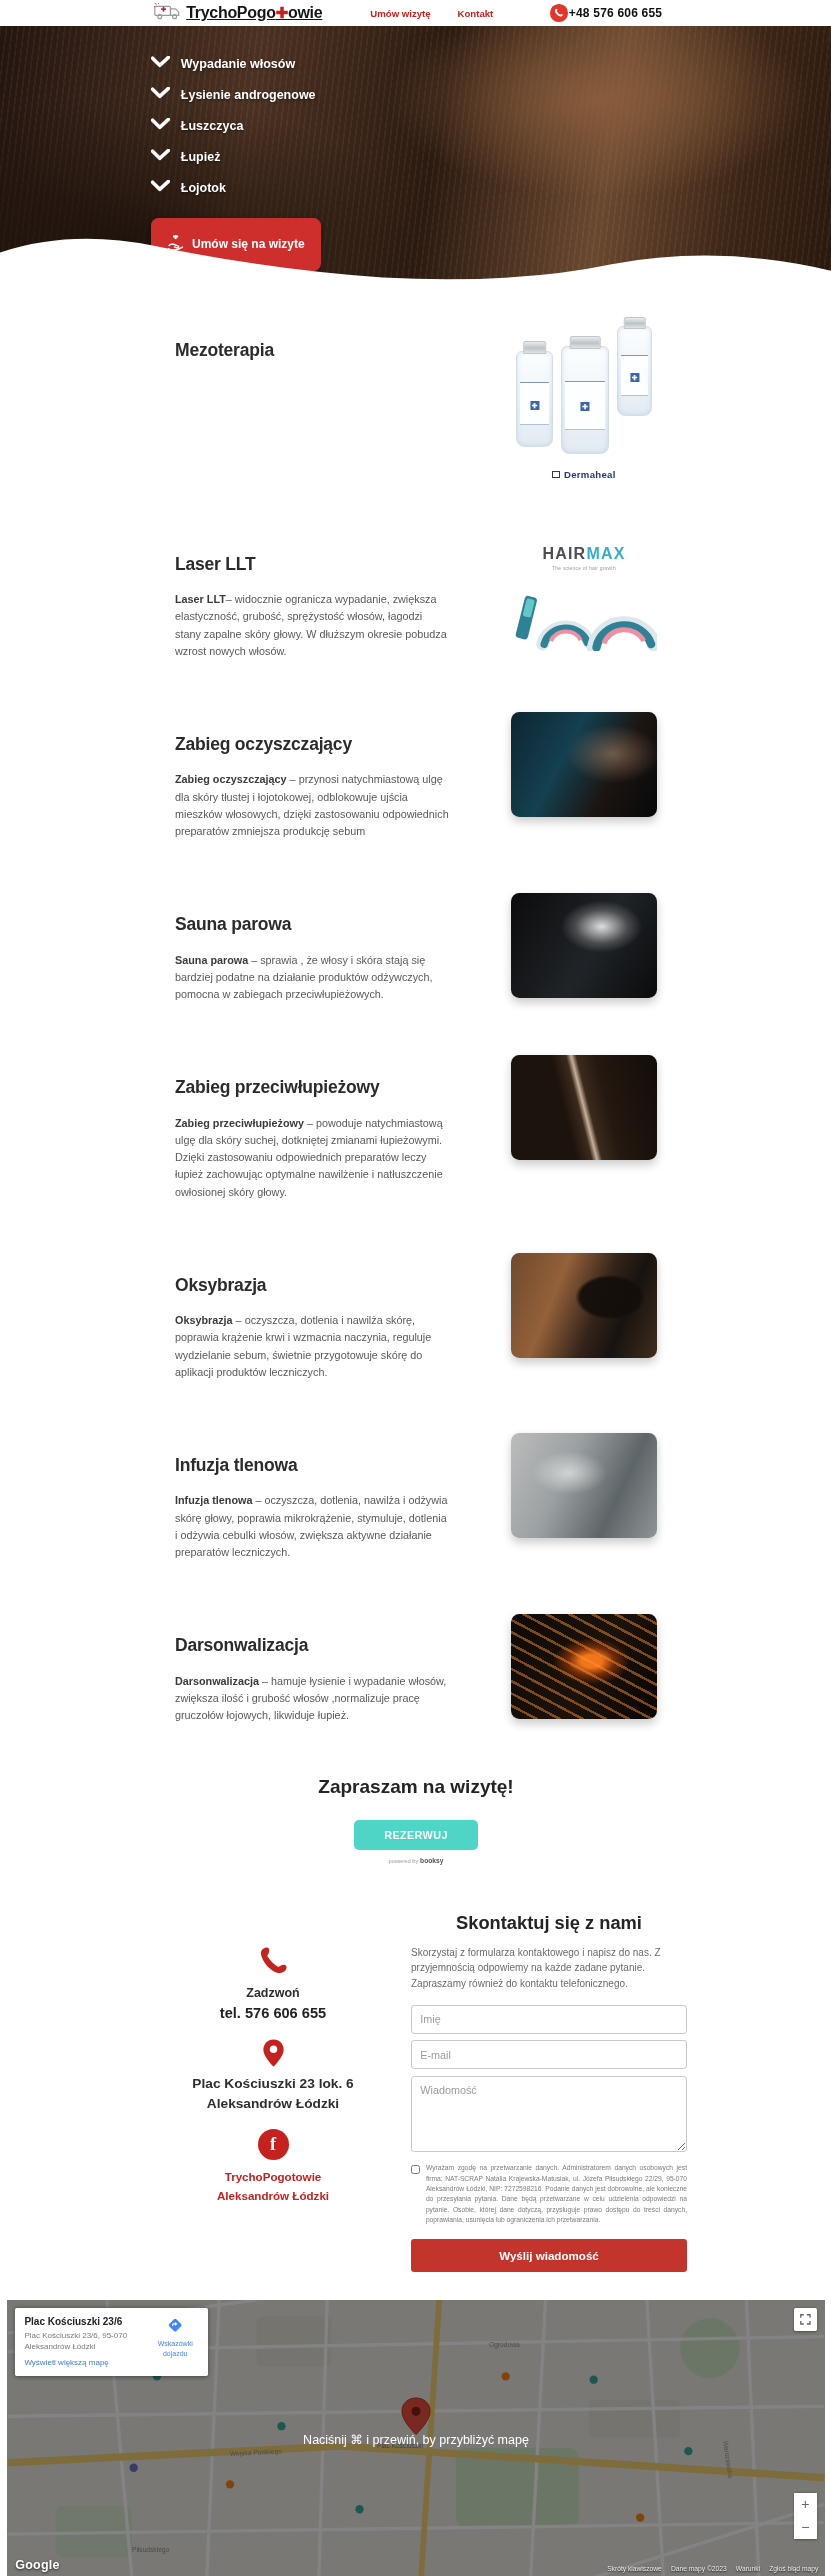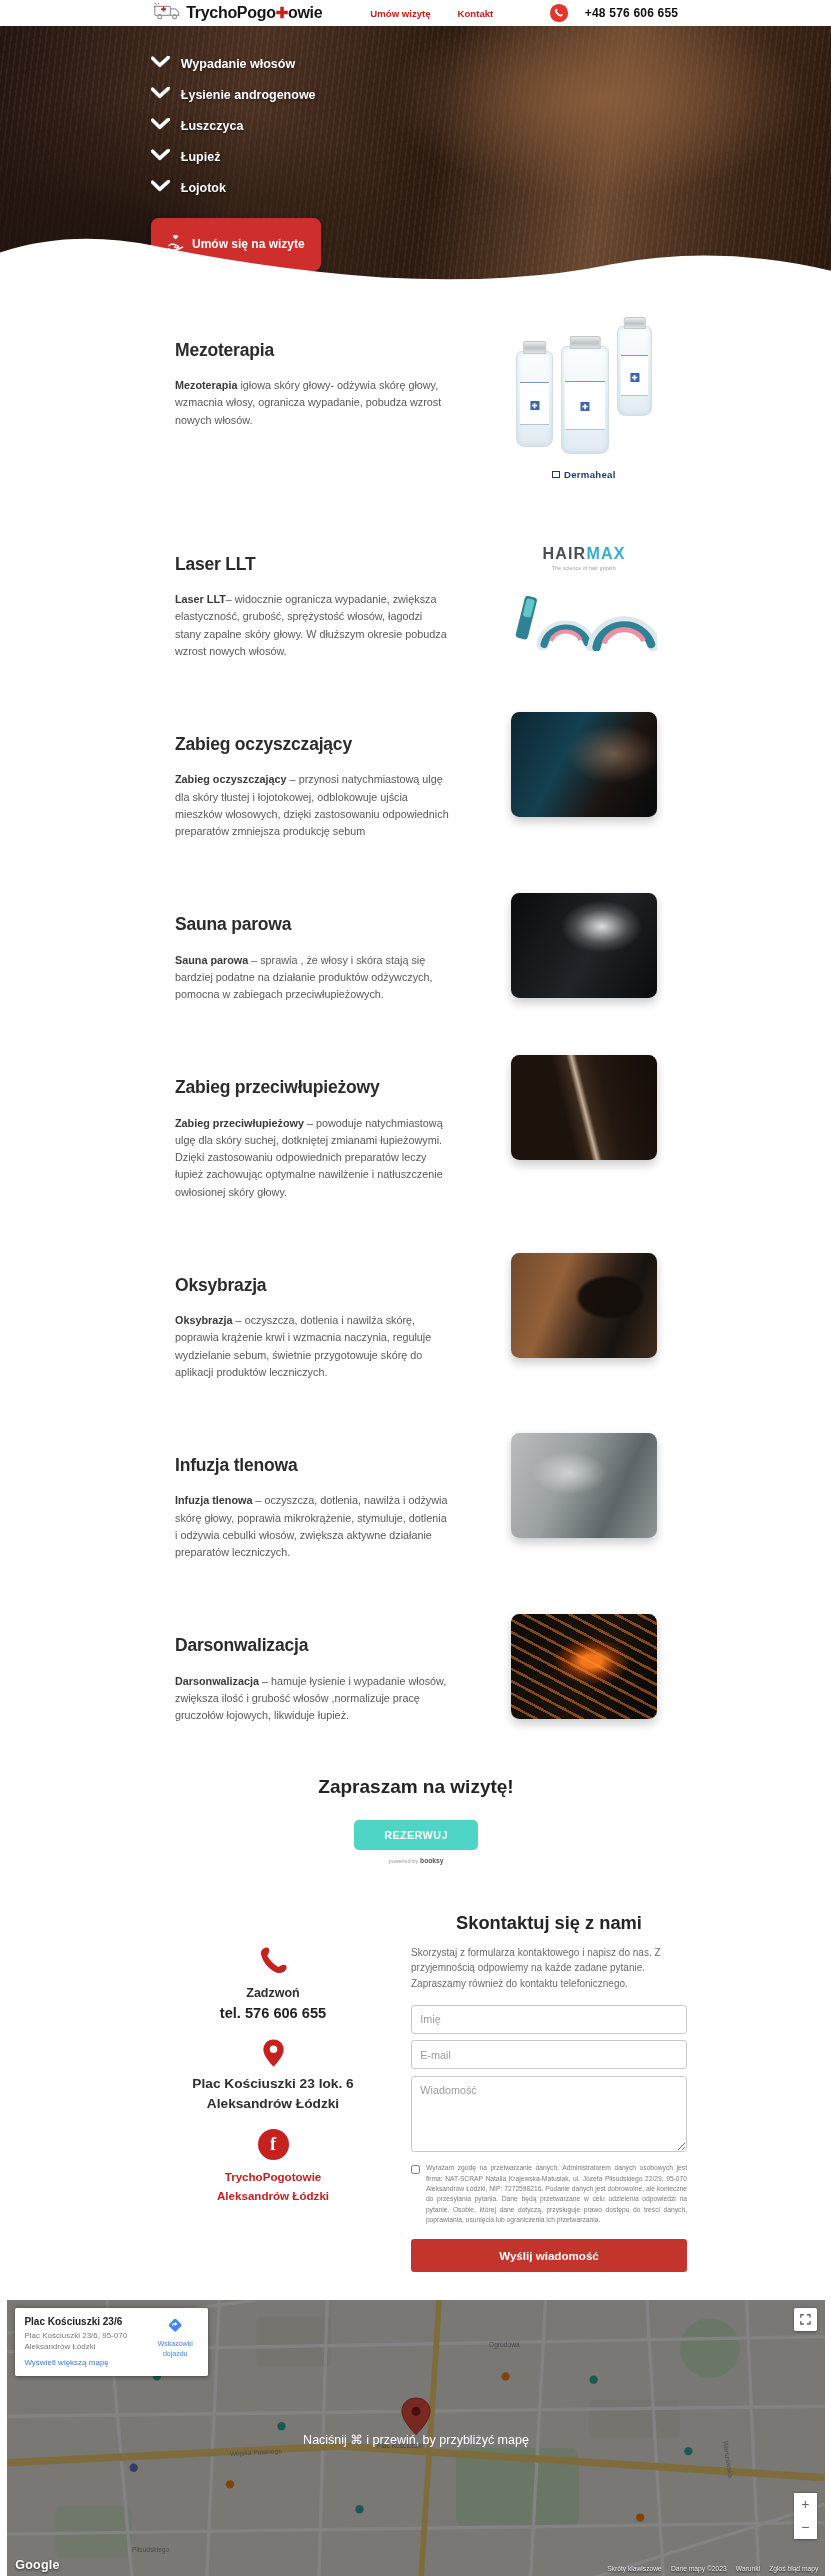--- a/index.html
+++ b/index.html
@@ -5,25 +5,25 @@
   * { box-sizing: border-box; margin: 0; padding: 0; }
   html,body { background:#fff; }
   body {
     width: 832px; margin: 0 auto;
     font-family: "Liberation Sans", sans-serif;
     color: #333;
   }
   
   .header { height: 26px; display: flex; align-items: center; background:#fff; position: relative; }
   .logo { display: flex; align-items: center; gap: 4.2px; margin-left: 154px; cursor: pointer; }
-  .logo-text { font-size: 16px; font-weight: 700; color: #161616; letter-spacing: -0.3px; }
+  .logo-text { font-size: 16px; font-weight: 700; color: #161616; letter-spacing: -0.3px; text-decoration: underline; }
   .logo-text .plus { color: #c4211f; font-size: 15px; }
   .nav { display: flex; gap: 27px; margin-left: 48px; }
   .nav-link { color: #c4211f; font-weight: 700; font-size: 9.6px; text-decoration: none; cursor: pointer; }
-  .phone-box { display: flex; align-items: center; gap: 17px; margin-left: 57px; cursor: pointer; }
+  .phone-box { display: flex; align-items: center; gap: 1px; margin-left: 57px; cursor: pointer; }
   .phone-circle { width: 17.5px; height: 17.5px; border-radius: 50%; background: #e3352b; display:flex; align-items:center; justify-content:center; }
   .phone-number { font-size: 12px; font-weight: 700; color: #101010; letter-spacing: 0.2px; }
   
   .hero { position: relative; height: 259px; overflow: hidden;
     background:
       radial-gradient(ellipse 349px 166px at 72% 28%, rgba(142,96,62,.85) 0%, rgba(142,96,62,0) 60%),
       radial-gradient(ellipse 416px 216px at 15% 85%, rgba(26,16,10,.9) 0%, rgba(26,16,10,0) 70%),
       repeating-linear-gradient(97deg, rgba(255,235,210,.05) 0 1.7px, rgba(0,0,0,0) 1.7px 5.8px),
       linear-gradient(100deg, #241510 0%, #4b3122 30%, #2b1a10 52%, #6a4830 72%, #3a2415 88%, #2a180d 100%);
   }
@@ -197,21 +197,20 @@
   <svg class="hero-wave" viewBox="0 0 1000 62" preserveAspectRatio="none">
     <path fill="#ffffff" d="M0,22 Q85,-6 185,14 Q320,42 460,52 Q620,60 735,36 Q865,12 1000,44 L1000,62 L0,62 Z"></path>
   </svg>
 </div>
 
 <div class="services">
 
   <div class="service-row">
     <div class="service-text">
       <h2 class="service-title">Mezoterapia</h2>
-      <p class="service-desc"><b>Mezoterapia</b><span> igłowa skóry głowy- odżywia skórę głowy, wzmacnia włosy, ogranicza wypadanie, pobudza wzrost nowych włosów.</span></p>
     </div>
     <div class="service-media">
       <div class="vials">
         <div class="vial v1">
             <span class="cross">✚</span>
           </div>
         <div class="vial v2">
             <span class="cross">✚</span>
           </div>
         <div class="vial v3">

